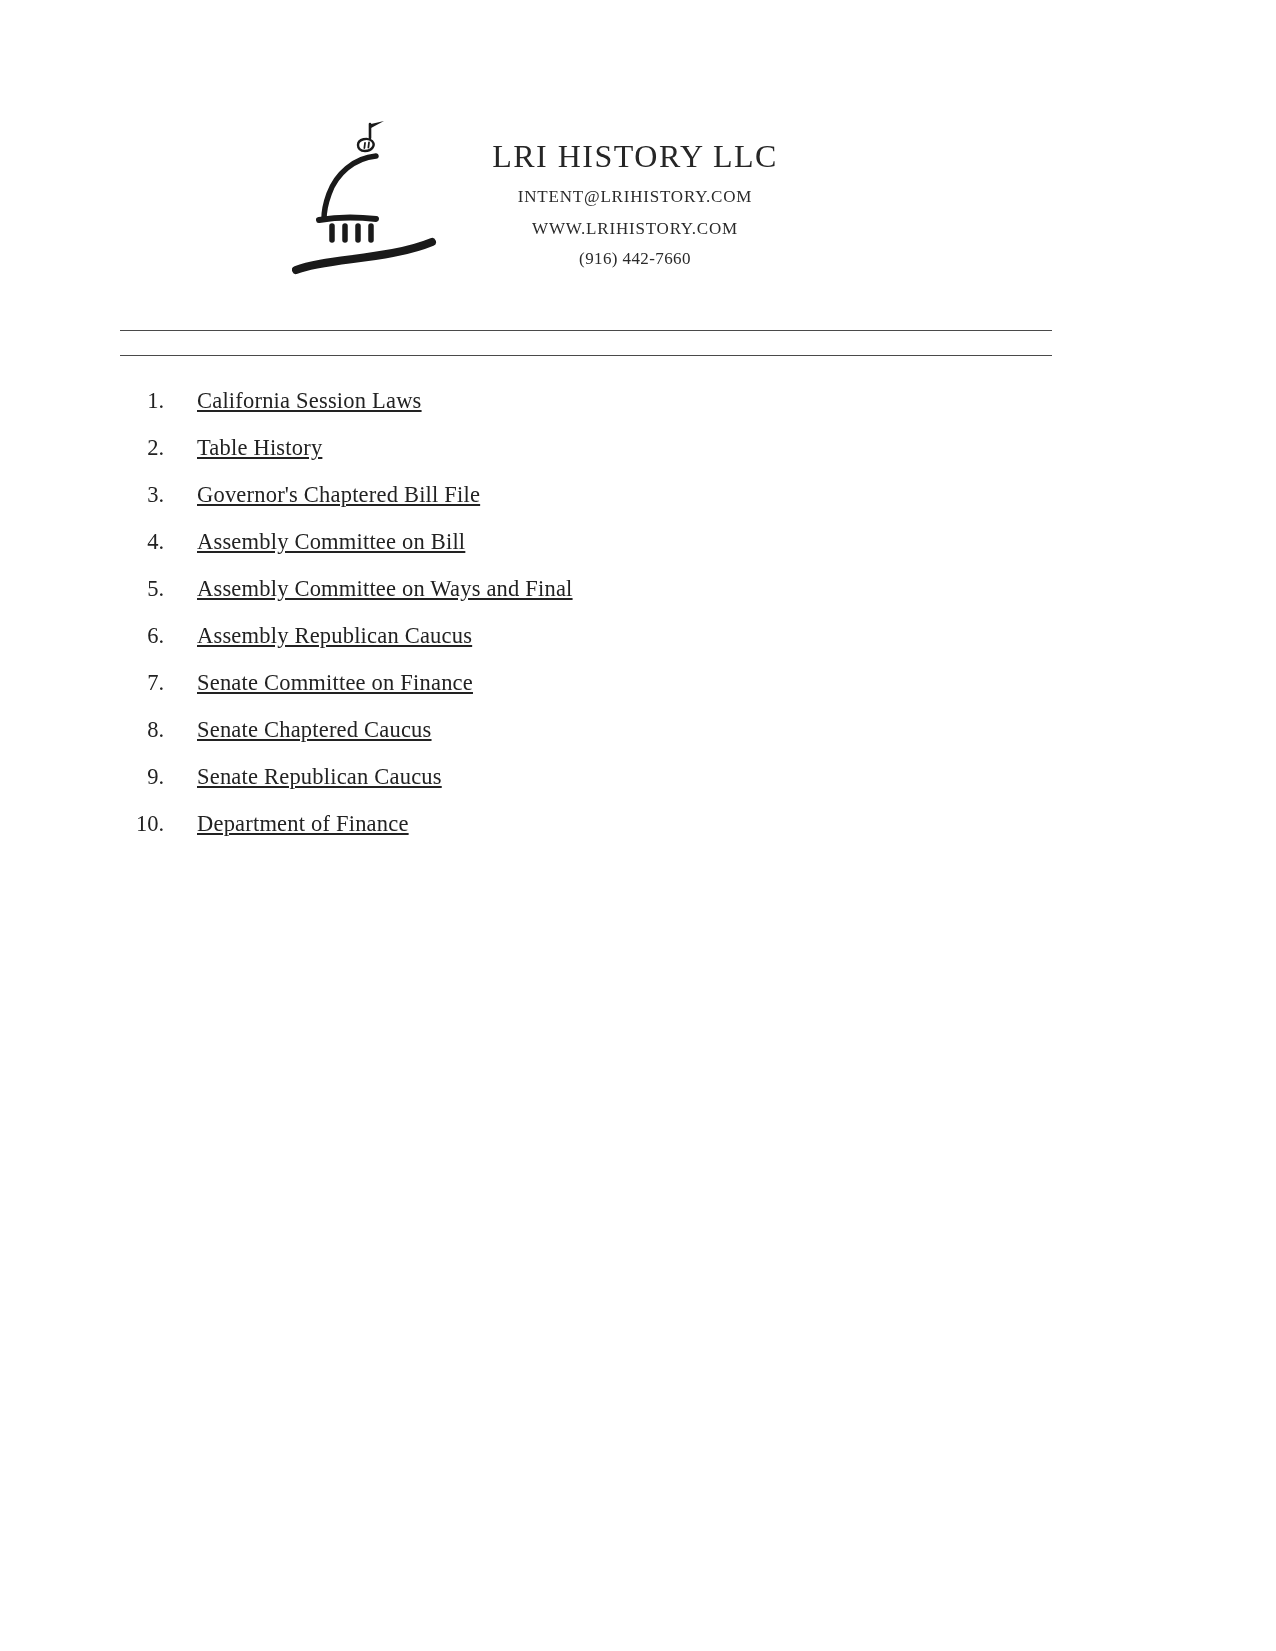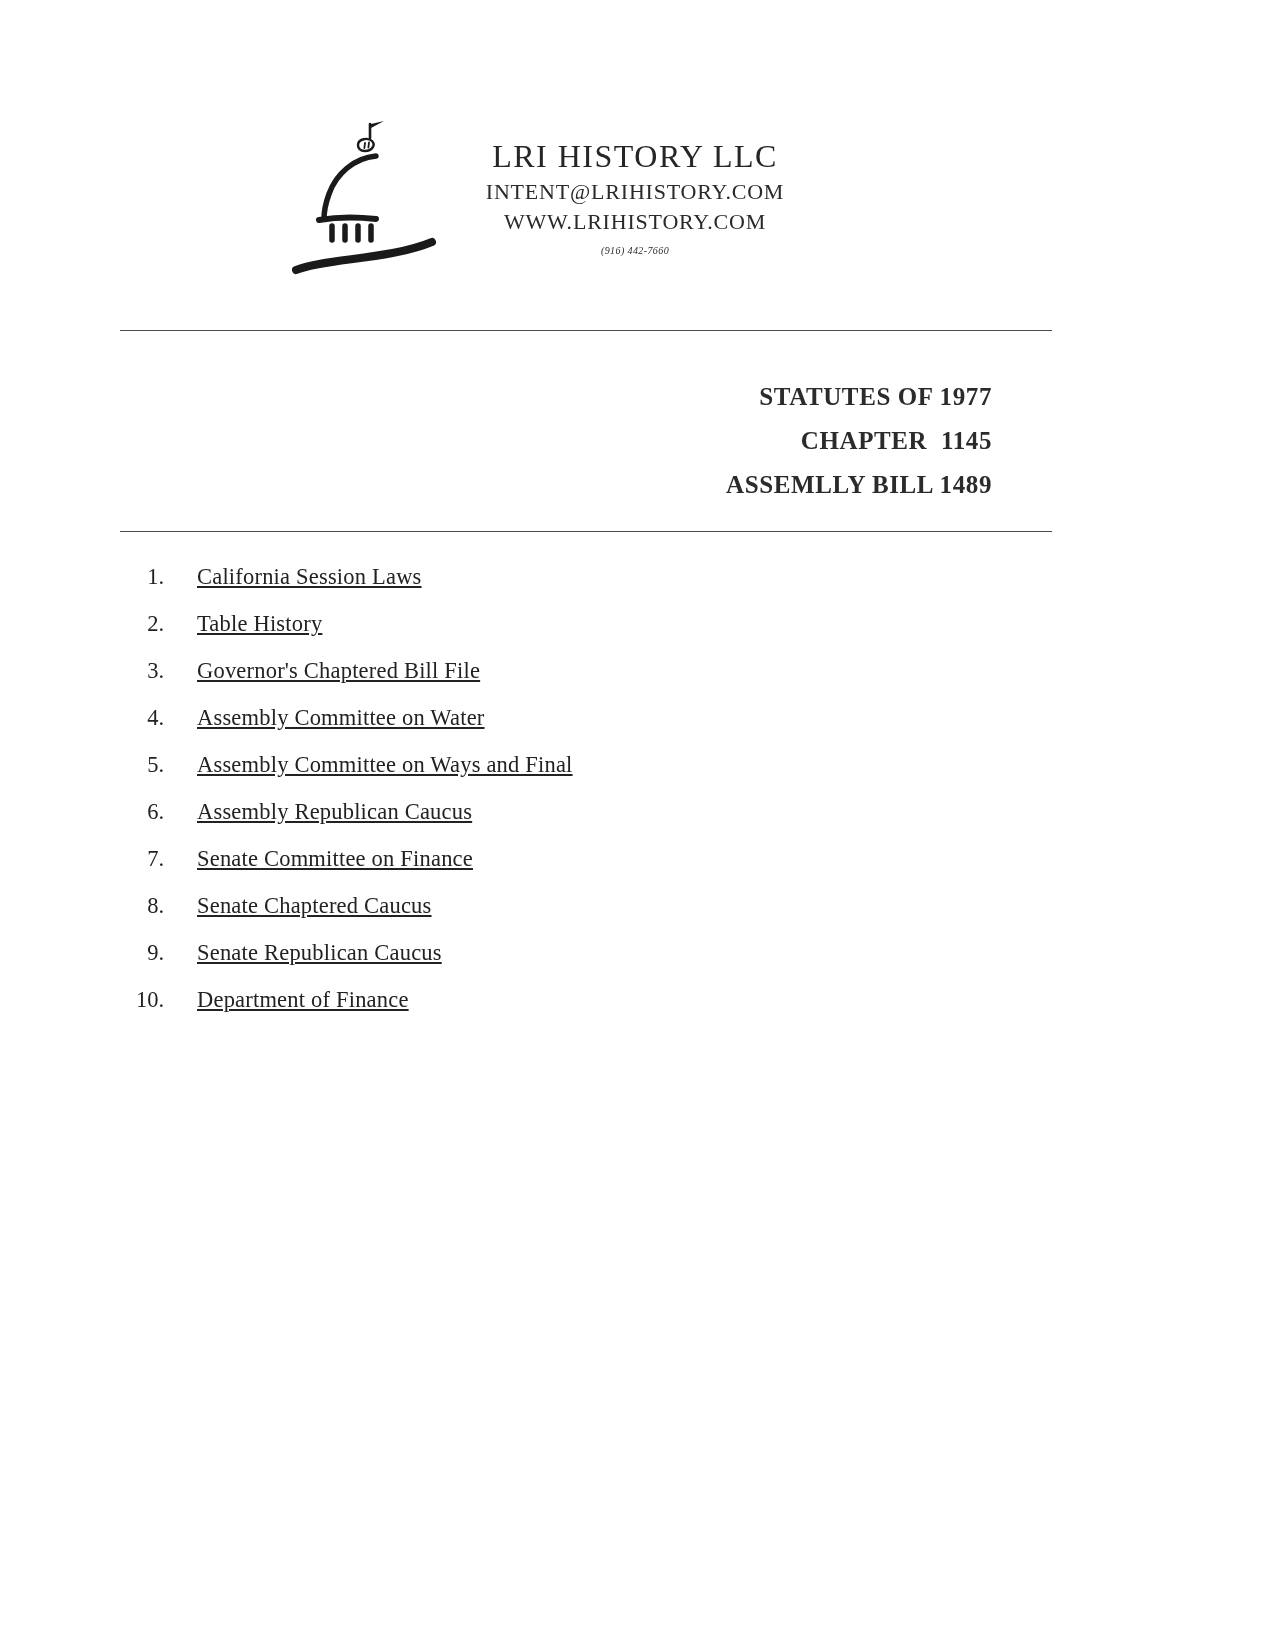--- a/index.html
+++ b/index.html
@@ -34,30 +34,29 @@
     margin-top: 20px;
     text-align: center;
     min-width: 300px;
   }
   .company-name {
     font-size: 32px;
     letter-spacing: 1.5px;
     color: #262626;
   }
   .contact-line {
-    font-size: 22px;
+    font-size: 17px;
     letter-spacing: 0.8px;
-    margin-top: 4px;
+    margin-top: 12px;
     color: #2a2a2a;
   }
   .contact-line.small {
-    font-size: 10px;
+    font-size: 17px;
     letter-spacing: 0.4px;
     margin-top: 10px;
-    font-style: italic;
   }
   
   .rule {
     border: none;
     border-top: 1.6px solid #4a4a4a;
     width: 932px;
     margin: 0 0 0 120px;
   }
   .rule-top { margin-top: 52px; }
   .rule-bottom { margin-top: 24px; }
@@ -137,45 +136,40 @@
     <div class="contact">
       <div class="company-name">LRI HISTORY LLC</div>
       <div class="contact-line">INTENT@LRIHISTORY.COM</div>
       <div class="contact-line">WWW.LRIHISTORY.COM</div>
       <div class="contact-line small">(916) 442-7660</div>
     </div>
   </header>
 
   <hr class="rule rule-top">
 
-  <section class="title-block">
-    <div class="title-line">STATUTES OF 1977</div>
-    <div class="title-line">CHAPTER  1145</div>
-    <div class="title-line">ASSEMLLY BILL 1489</div>
-  </section>
 
   <hr class="rule rule-bottom">
 
   <section>
     <div class="toc-list">
       <div class="toc-row">
         <span class="toc-num">1.</span>
         <span class="toc-label">California Session Laws</span>
       </div>
       <div class="toc-row">
         <span class="toc-num">2.</span>
         <span class="toc-label">Table History</span>
       </div>
       <div class="toc-row">
         <span class="toc-num">3.</span>
         <span class="toc-label">Governor's Chaptered Bill File</span>
       </div>
       <div class="toc-row">
         <span class="toc-num">4.</span>
-        <span class="toc-label">Assembly Committee on Water</span>
+        <span class="toc-label">Assembly Committee on Bill</span>
       </div>
       <div class="toc-row">
         <span class="toc-num">5.</span>
         <span class="toc-label">Assembly Committee on Ways and Final</span>
       </div>
       <div class="toc-row">
         <span class="toc-num">6.</span>
         <span class="toc-label">Assembly Republican Caucus</span>
       </div>
       <div class="toc-row">

